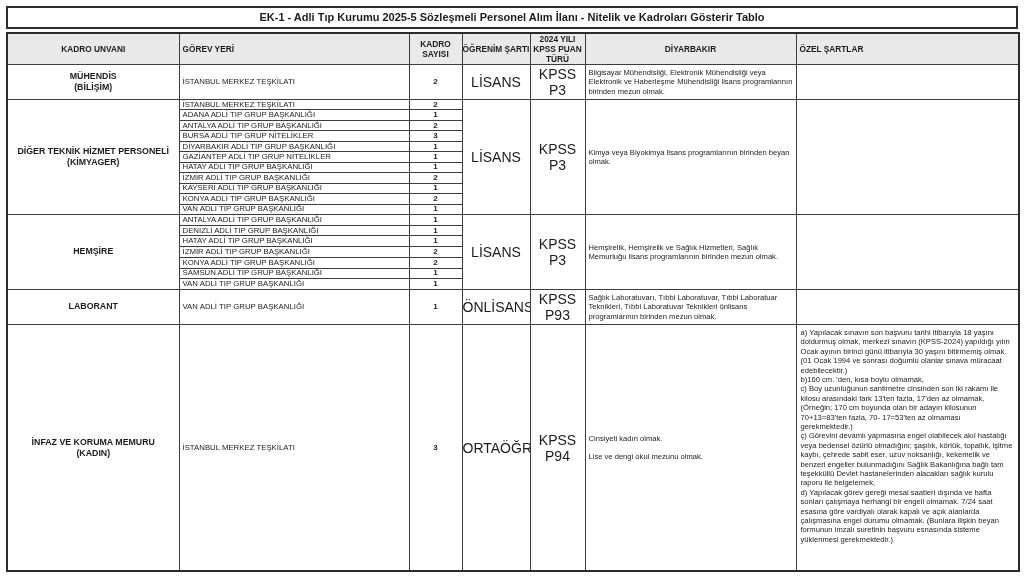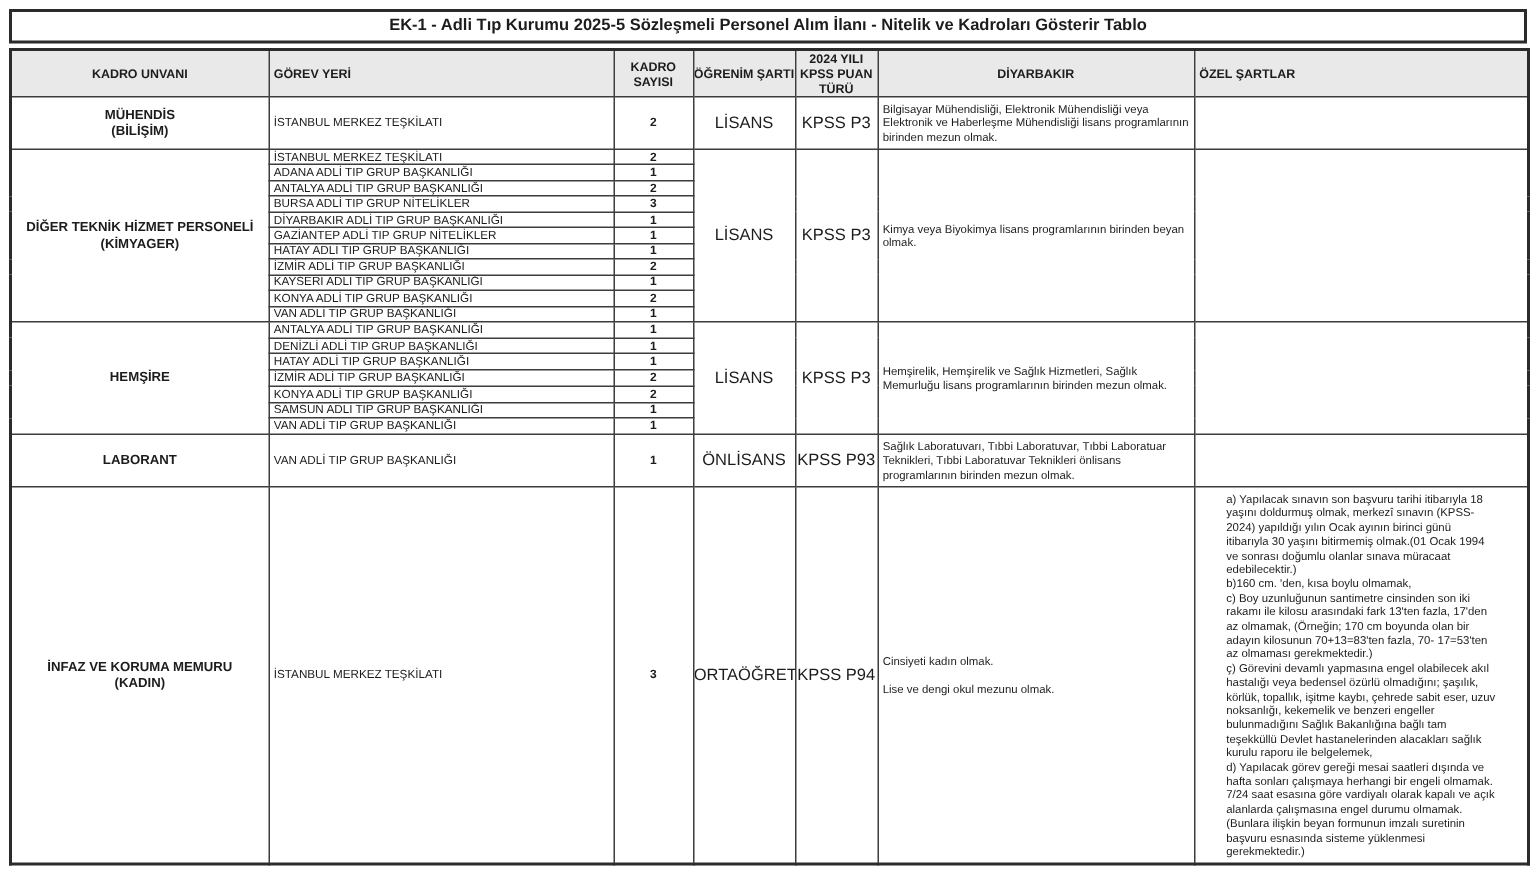--- a/index.html
+++ b/index.html
@@ -69,35 +69,35 @@
     line-height: 8px;
   }
   td.sayi {
     font-weight: bold;
     font-size: 8px;
     text-align: center;
     vertical-align: middle;
     line-height: 8px;
   }
   td.ogrenim, td.kpss {
-    font-size: 11px;
+    font-size: 14px;
     text-align: center;
     vertical-align: middle;
   }
   td.nitelik {
     font-size: 7.6px;
     line-height: 9.4px;
     padding: 1px 3px;
     vertical-align: middle;
     white-space: pre-line;
   }
   td.ozel {
     font-size: 7.6px;
     line-height: 9.4px;
-    padding: 3px 21px;
+    padding: 3px 4px;
     vertical-align: top;
     white-space: pre-line;
   }
 </style>
 </head>
 <body>
 
 <div class="page">
   <div class="title-box">EK-1 - Adli Tıp Kurumu 2025-5 Sözleşmeli Personel Alım İlanı - Nitelik ve Kadroları Gösterir Tablo</div>
 

